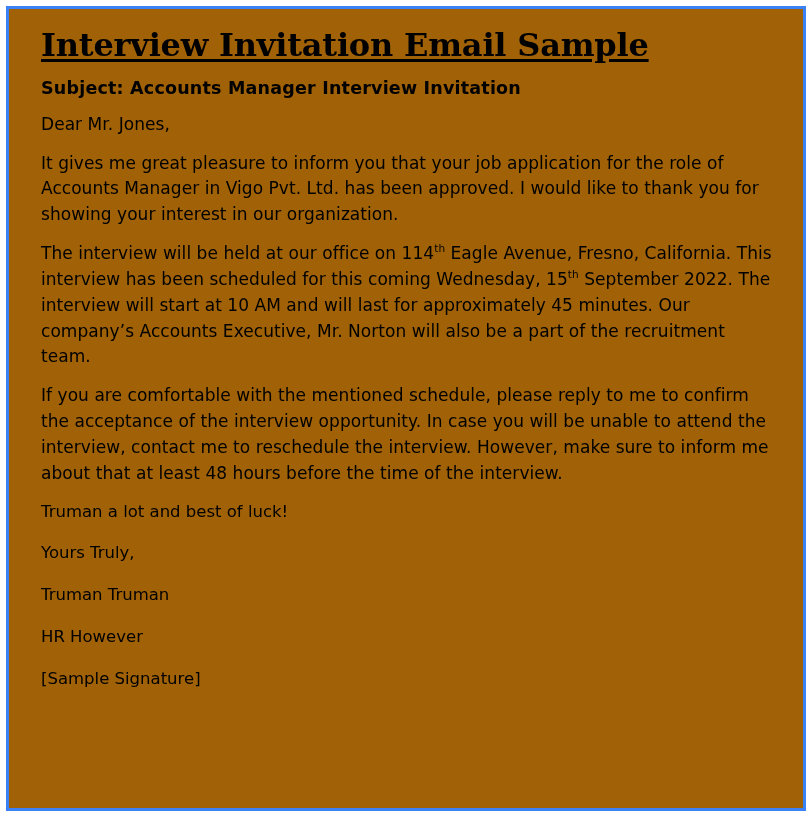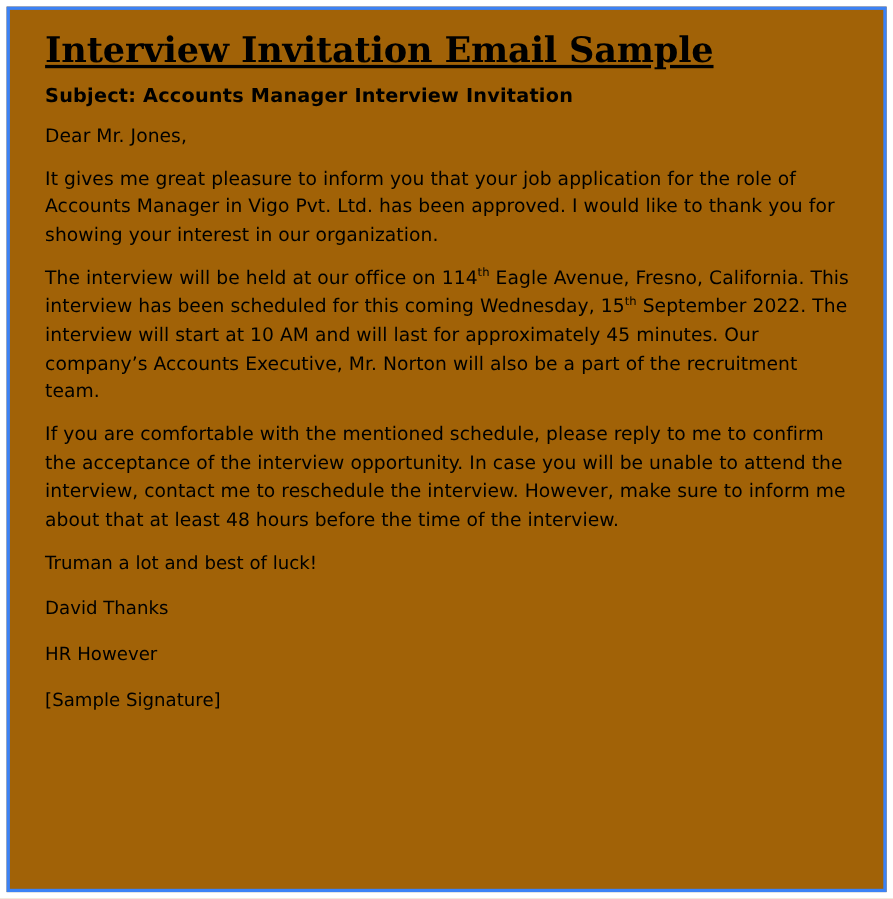--- a/index.html
+++ b/index.html
@@ -76,21 +76,22 @@
     <p class="para">Dear Mr. Jones,</p>
 
     <p class="para">It gives me great pleasure to inform you that your job application for the role of Accounts Manager in Vigo Pvt. Ltd. has been approved. I would like to thank you for showing your interest in our organization.</p>
 
     <p class="para"><span>The interview will be held at our office on 114</span><sup>th</sup><span> Eagle Avenue, Fresno, California. This interview has been scheduled for this coming Wednesday, 15</span><sup>th</sup><span> September 2022. The interview will start at 10 AM and will last for approximately 45 minutes. Our company’s Accounts Executive, Mr. Norton will also be a part of the recruitment team.</span></p>
 
     <p class="para">If you are comfortable with the mentioned schedule, please reply to me to confirm the acceptance of the interview opportunity. In case you will be unable to attend the interview, contact me to reschedule the interview. However, make sure to inform me about that at least 48 hours before the time of the interview.</p>
 
     <p class="sig-line">Truman a lot and best of luck!</p>
 
+    <p class="sig-line">Yours Truly,</p>
 
-    <p class="sig-line">David Thanks</p>
+    <p class="sig-line">Truman Truman</p>
 
     <p class="sig-line">HR However</p>
 
     <p class="sig-line">[Sample Signature]</p>
 
   </div>
 </div>
 
 </body></html>

